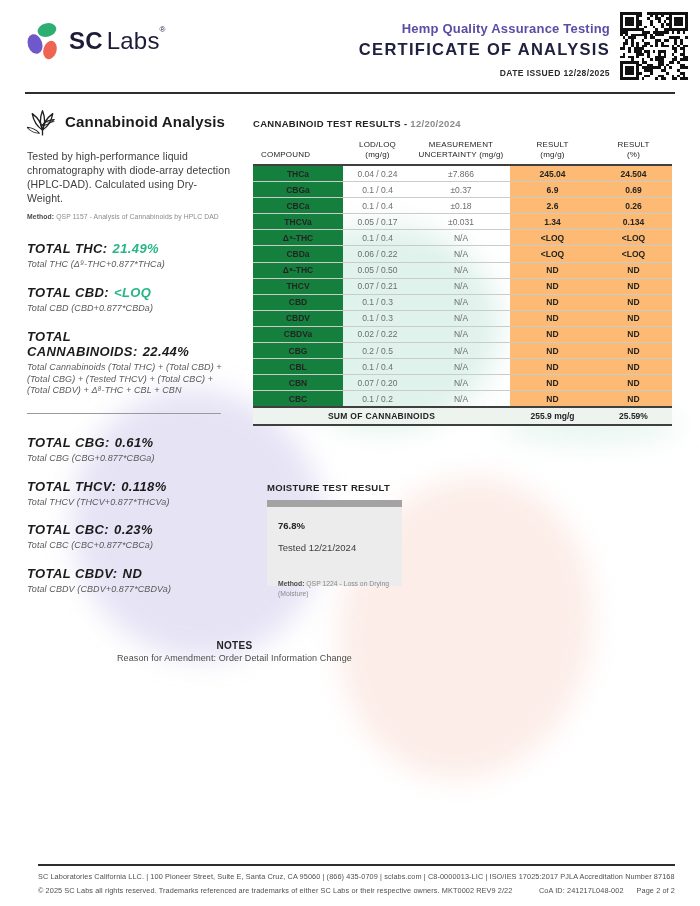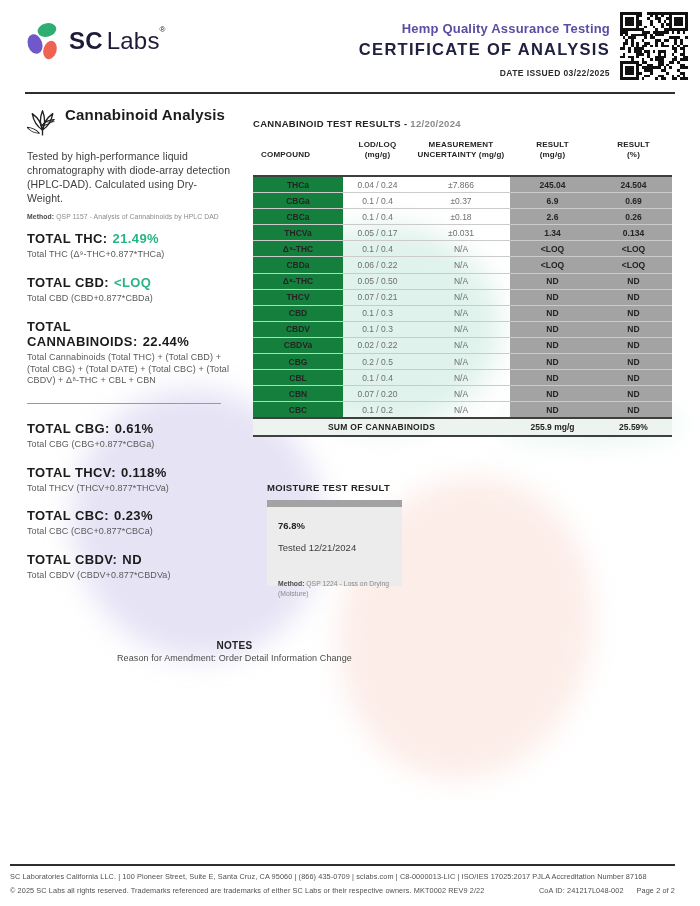--- a/index.html
+++ b/index.html
@@ -24,51 +24,51 @@
   .brand-reg{font-size:8px; vertical-align:top; position:relative; top:-2px;}
   .head-right{position:absolute; right:90px; top:21px; text-align:right; z-index:2;}
   .tagline{font-size:13px; font-weight:bold; color:#5b4da4; letter-spacing:0.2px;}
   .coa-title{font-size:16.5px; font-weight:600; color:#20203f; letter-spacing:1.3px; margin-top:4px;}
   .date-issued{font-size:8.5px; font-weight:bold; color:#2b2b2b; letter-spacing:0.4px; margin-top:9px;}
   .qr{position:absolute; left:620px; top:12px; width:68px; height:68px; z-index:2;}
   .rule-top{position:absolute; left:25px; right:25px; top:92px; border-top:2px solid #2e2e2e; z-index:2;}
 
   
   .left-col{position:absolute; left:27px; top:106px; width:206px; z-index:2;}
-  .section-head{display:flex; gap:7px;}
+  .section-head{display:flex; align-items:center; gap:7px;}
   .section-title{font-size:15px; font-weight:bold; color:#1b1b1b; letter-spacing:0.2px;}
   .desc{font-size:10.5px; line-height:1.32; color:#3d3d3d; margin-top:13px; letter-spacing:0.1px;}
   .method-line{margin-top:8px; font-size:6.8px; color:#8a8a8a; letter-spacing:0.1px;}
   .method-line b{color:#4a4a4a;}
-  .totals{margin-top:11px;}
+  .totals{margin-top:21px;font-style:italic;}
   .total-block{margin-bottom:14px;}
   .total-line{font-size:13px; font-weight:bold; color:#1b1b1b; letter-spacing:0.4px;}
   .total-value{margin-left:5px;}
   .total-value.green{color:#27b583;}
   .total-formula{font-size:9px; color:#5a5a5a; line-height:1.3; margin-top:3px; letter-spacing:0.1px;}
   .left-divider{border:none; border-top:1px solid #9a9a9a; margin:16px 12px 17px 0;}
 
   
   .right-col{position:absolute; left:253px; top:118px; width:419px; z-index:2;}
   .results-title{font-size:9.5px; font-weight:bold; color:#242424; letter-spacing:0.3px;}
   .results-date{color:#8a8a8a; font-weight:600;}
   table.results{border-collapse:collapse; table-layout:fixed; width:419px; margin-top:9px;}
   table.results th{
-    font-size:8px; line-height:1.25; font-weight:bold; color:#242424;
-    padding:2px 2px 15px; border-bottom:2px solid #3f3f3f; vertical-align:bottom; text-align:center;
+    font-size:8px; line-height:1.25; font-weight:normal; color:#242424;
+    padding:2px 2px 4px; border-bottom:2px solid #3f3f3f; vertical-align:bottom; text-align:center;
     letter-spacing:0.2px;
   }
   table.results th.col-compound{text-align:left; padding-left:8px;}
   table.results td{
     font-size:8.5px; height:15.1px; padding:0 2px; border-bottom:1px solid #cbcbcb;
     text-align:center; vertical-align:middle;
   }
   td.cell-compound{text-align:left; padding-left:8px; font-weight:bold; background:#15803d; color:#242424;}
   td.cell-mid{color:#6e6e6e; background:transparent;}
-  td.cell-result{font-weight:bold; background:#a3a3a3; color:#242424;}
+  td.cell-result{font-weight:bold; background:#fdba74; color:#242424;}
   tr.sum-row td{
     background:#edf4f0; border-top:2px solid #3f3f3f; border-bottom:2px solid #3f3f3f;
     font-weight:bold; color:#242424; height:15.5px;
   }
   td.sum-label{text-align:left; padding-left:17px; letter-spacing:0.3px;}
 
   
   .moisture{position:absolute; left:267px; top:482px; z-index:2; width:140px;}
   .moisture-title{font-size:9.5px; font-weight:bold; color:#242424; letter-spacing:0.3px;}
   .moisture-box{
@@ -79,21 +79,21 @@
   .moisture-tested{font-size:9.5px; color:#3d3d3d; margin-top:11px;}
   .moisture-method{font-size:6.8px; color:#8a8a8a; margin-top:26px; line-height:1.5;}
   .moisture-method b{color:#4a4a4a;}
 
   
   .notes{position:absolute; left:117px; top:640px; z-index:2;text-align:center;}
   .notes-title{font-size:10px; font-weight:bold; color:#242424; letter-spacing:0.3px;}
   .notes-text{font-size:9px; color:#4a4a4a; margin-top:2px; letter-spacing:0.1px;}
 
   
-  .footer{position:absolute; left:10px; right:25px; top:864px; z-index:2; border-top:2px solid #2e2e2e;}
+  .footer{position:absolute; left:38px; right:25px; top:864px; z-index:2; border-top:2px solid #2e2e2e;}
   .footer-line1{font-size:7.3px; color:#4f4f4f; margin-top:6px; letter-spacing:0.1px;}
   .footer-line2{display:flex; justify-content:space-between; font-size:7.3px; color:#4f4f4f; margin-top:5px; letter-spacing:0.1px;}
   .footer-line2 .right-group{display:flex; gap:13px;}
 </style>
 </head>
 <body>
 
 <div class="page">
 
   <div class="blob blob-teal"></div>
@@ -106,21 +106,21 @@
       <ellipse cx="10" cy="24" rx="7.2" ry="10" fill="#6f58c9" transform="rotate(-18 10 24)"></ellipse>
       <ellipse cx="22" cy="10" rx="9.5" ry="6.8" fill="#2fae74" transform="rotate(-14 22 10)"></ellipse>
       <ellipse cx="25" cy="30" rx="6.6" ry="9.3" fill="#ee6352" transform="rotate(16 25 30)"></ellipse>
     </svg>
     <div class="brand-text"><span class="brand-sc">SC</span><span class="brand-labs">Labs</span><sup class="brand-reg">®</sup></div>
   </div>
 
   <div class="head-right">
     <div class="tagline">Hemp Quality Assurance Testing</div>
     <div class="coa-title">CERTIFICATE OF ANALYSIS</div>
-    <div class="date-issued">DATE ISSUED 03/22/2025</div>
+    <div class="date-issued">DATE ISSUED 12/28/2025</div>
   </div>
 
   <svg class="qr" id="qr-svg" viewBox="0 0 25 25" shape-rendering="crispEdges">
       <rect x="0" y="0" width="25" height="25" fill="#fff"></rect>
       <rect x="0" y="0" width="1" height="1" fill="#111"></rect>
       <rect x="1" y="0" width="1" height="1" fill="#111"></rect>
       <rect x="2" y="0" width="1" height="1" fill="#111"></rect>
       <rect x="3" y="0" width="1" height="1" fill="#111"></rect>
       <rect x="4" y="0" width="1" height="1" fill="#111"></rect>
       <rect x="5" y="0" width="1" height="1" fill="#111"></rect>
@@ -460,21 +460,21 @@
         <div class="total-block">
           <div class="total-line"><span class="total-label">TOTAL THC:</span><span class="total-value green">21.49%</span></div>
           <div class="total-formula">Total THC (Δ⁹-THC+0.877*THCa)</div>
         </div>
         <div class="total-block">
           <div class="total-line"><span class="total-label">TOTAL CBD:</span><span class="total-value green">&lt;LOQ</span></div>
           <div class="total-formula">Total CBD (CBD+0.877*CBDa)</div>
         </div>
         <div class="total-block">
           <div class="total-line"><span class="total-label">TOTAL CANNABINOIDS:</span><span class="total-value">22.44%</span></div>
-          <div class="total-formula">Total Cannabinoids (Total THC) + (Total CBD) + (Total CBG) + (Total DATE) + (Total CBC) + (Total CBDV) + Δ⁸-THC + CBL + CBN</div>
+          <div class="total-formula">Total Cannabinoids (Total THC) + (Total CBD) + (Total CBG) + (Tested THCV) + (Total CBC) + (Total CBDV) + Δ⁸-THC + CBL + CBN</div>
         </div>
       </div>
     <hr class="left-divider">
     <div class="totals" id="totals-secondary">
         <div class="total-block">
           <div class="total-line"><span class="total-label">TOTAL CBG:</span><span class="total-value">0.61%</span></div>
           <div class="total-formula">Total CBG (CBG+0.877*CBGa)</div>
         </div>
         <div class="total-block">
           <div class="total-line"><span class="total-label">TOTAL THCV:</span><span class="total-value">0.118%</span></div>

